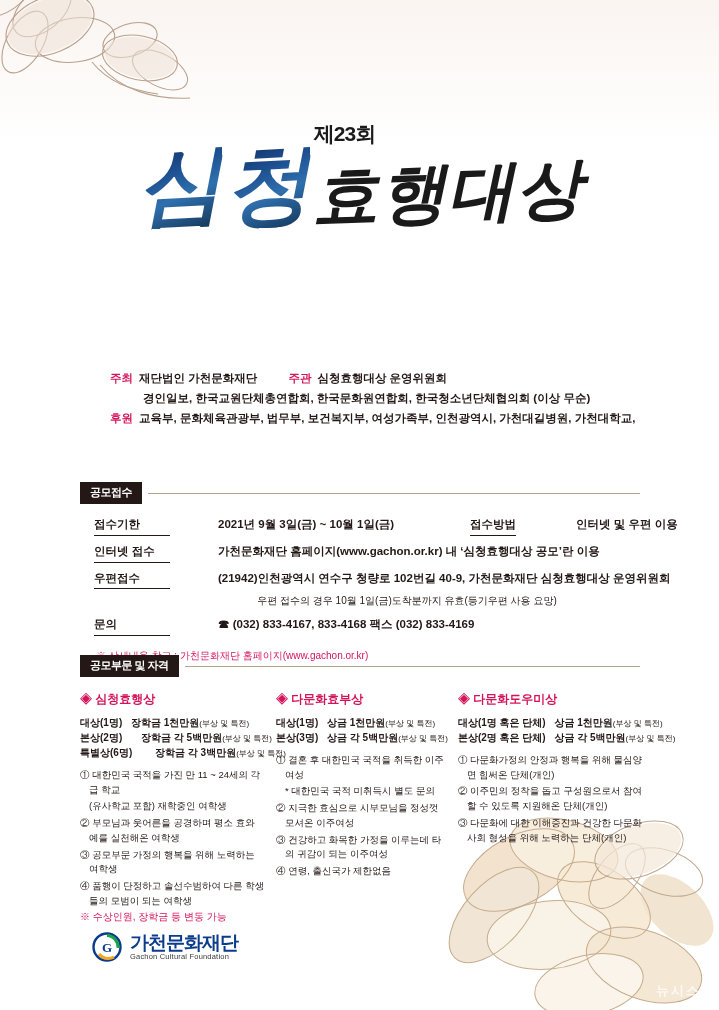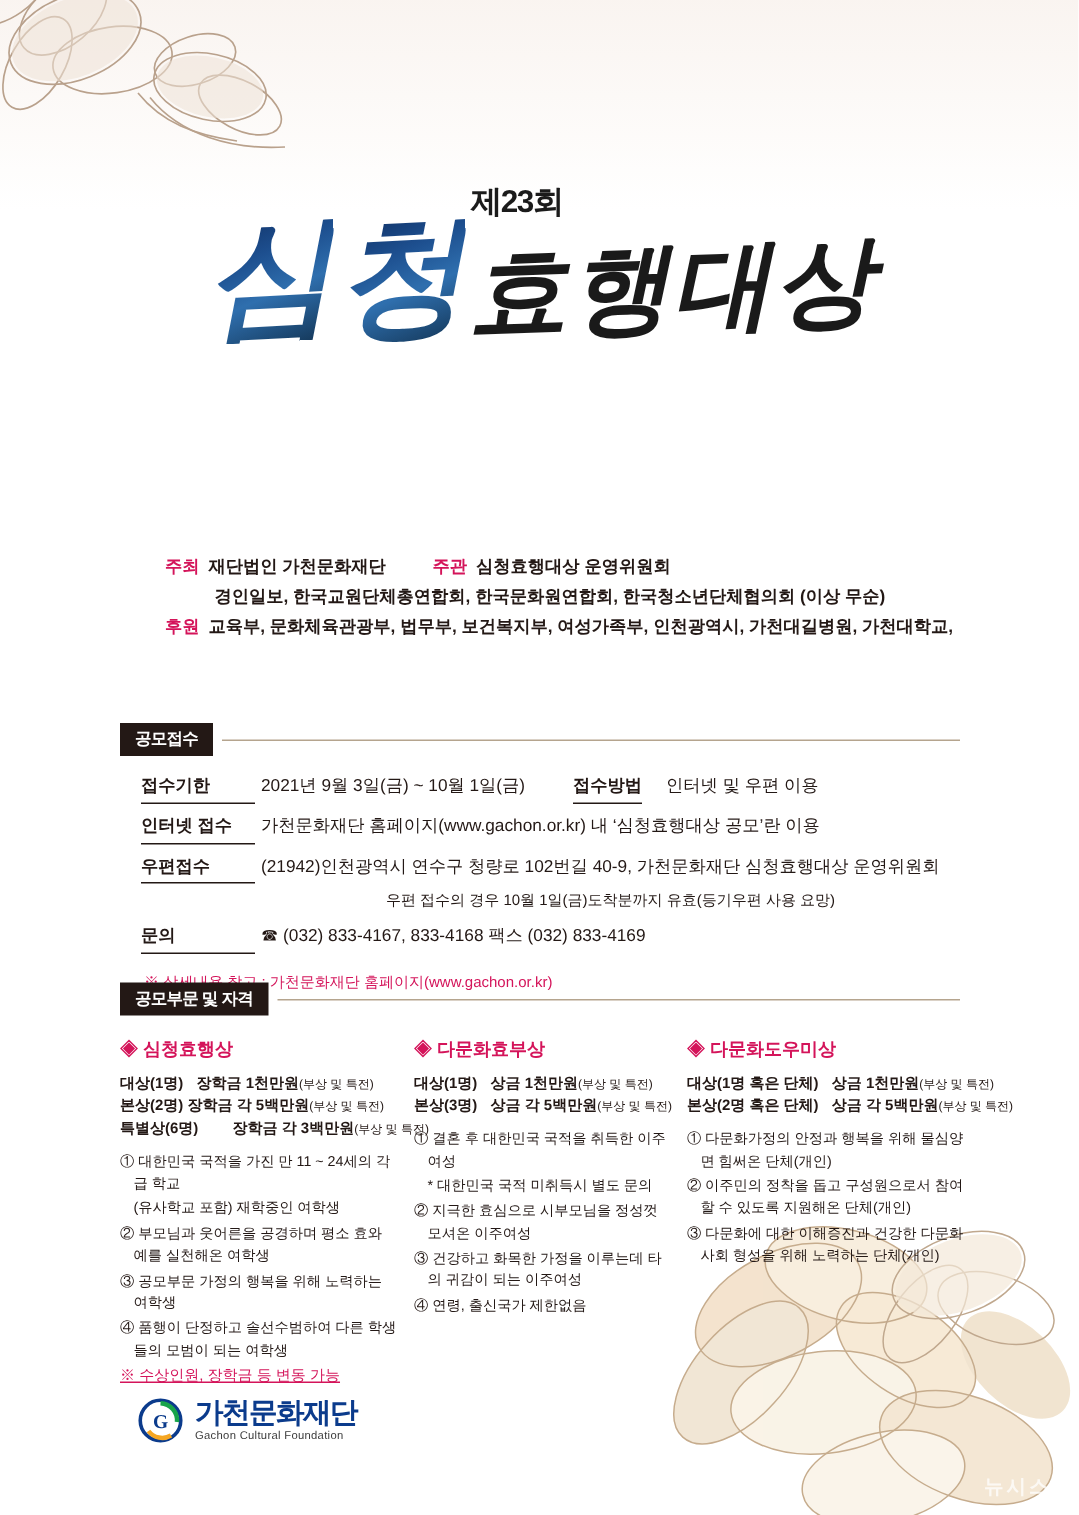--- a/index.html
+++ b/index.html
@@ -134,29 +134,30 @@
     margin-top: 12px;
     padding-left: 14px;
     font-size: 11.5px;
     line-height: 1.55;
   }
   .ap-row {
     display: flex;
     align-items: baseline;
     margin-bottom: 7px;
     white-space: nowrap;
+    gap: 44px;
   }
   .ap-key {
     width: 76px;
     font-weight: bold;
     border-bottom: 1px solid #231815;
     padding-bottom: 1px;
     flex: none;
   }
-  .ap-val { font-weight: normal; padding-left: 4px; text-align: center; }
+  .ap-val { font-weight: bold; padding-left: 4px; text-align: center; }
   .ap-key2 {
     font-weight: bold;
     border-bottom: 1px solid #231815;
     padding-bottom: 1px;
     margin-left: 32px;
     margin-right: 12px;
     font-family: Liberation Mono, monospace;
   }
   .ap-note {
     font-size: 10px;
@@ -204,21 +205,20 @@
     text-indent: -9px;
     padding-left: 9px;
   }
   .crit .sub {
     text-indent: 0;
     padding-left: 9px;
   }
   .cat-note {
     color: #d4145a;
     font-size: 10px;
-    text-decoration: underline;
   }
 
   
   .footer {
     position: absolute;
     left: 92px;
     bottom: 48px;
     display: flex;
     align-items: center;
     gap: 8px;
@@ -363,21 +363,21 @@
   <div class="cat-cols">
 
     <div class="cat-col">
       <div class="cat-title">◈ 심청효행상</div>
       <div class="prize-row">
         <b>대상(1명)</b>
         <b style="margin-left:6px;">장학금 1천만원</b><span class="tiny">(부상 및 특전)</span>
       </div>
       <div class="prize-row">
         <b>본상(2명)</b>
-        <b style="margin-left:0;">장학금 각 5백만원</b><span class="tiny">(부상 및 특전)</span>
+        <b style="margin-left:16px;">장학금 각 5백만원</b><span class="tiny">(부상 및 특전)</span>
       </div>
       <div class="prize-row">
         <b>특별상(6명)</b>
         <b style="margin-left:20px;">장학금 각 3백만원</b><span class="tiny">(부상 및 특전)</span>
       </div>
       <div class="crit">
         <div>① 대한민국 국적을 가진 만 11 ~ 24세의 각급 학교</div>
         <div class="sub">(유사학교 포함) 재학중인 여학생</div>
         <div>② 부모님과 웃어른을 공경하며 평소 효와 예를 실천해온 여학생</div>
         <div>③ 공모부문 가정의 행복을 위해 노력하는 여학생</div>

